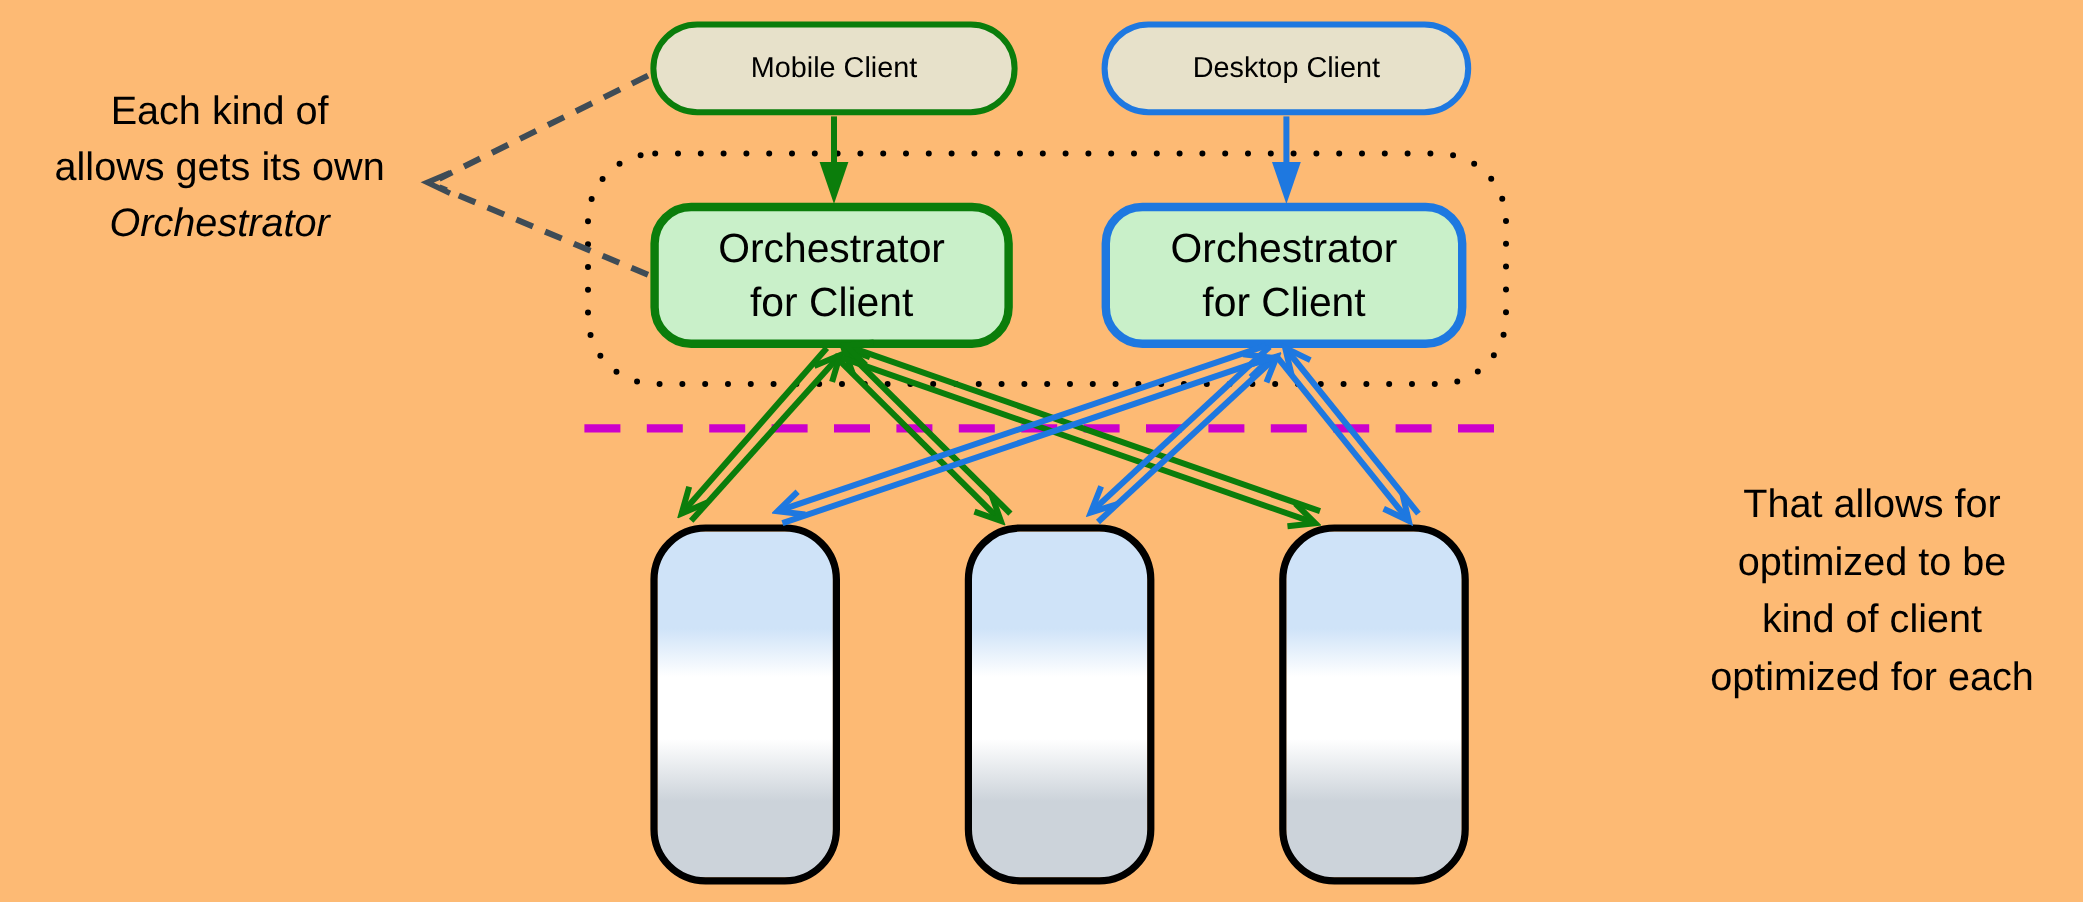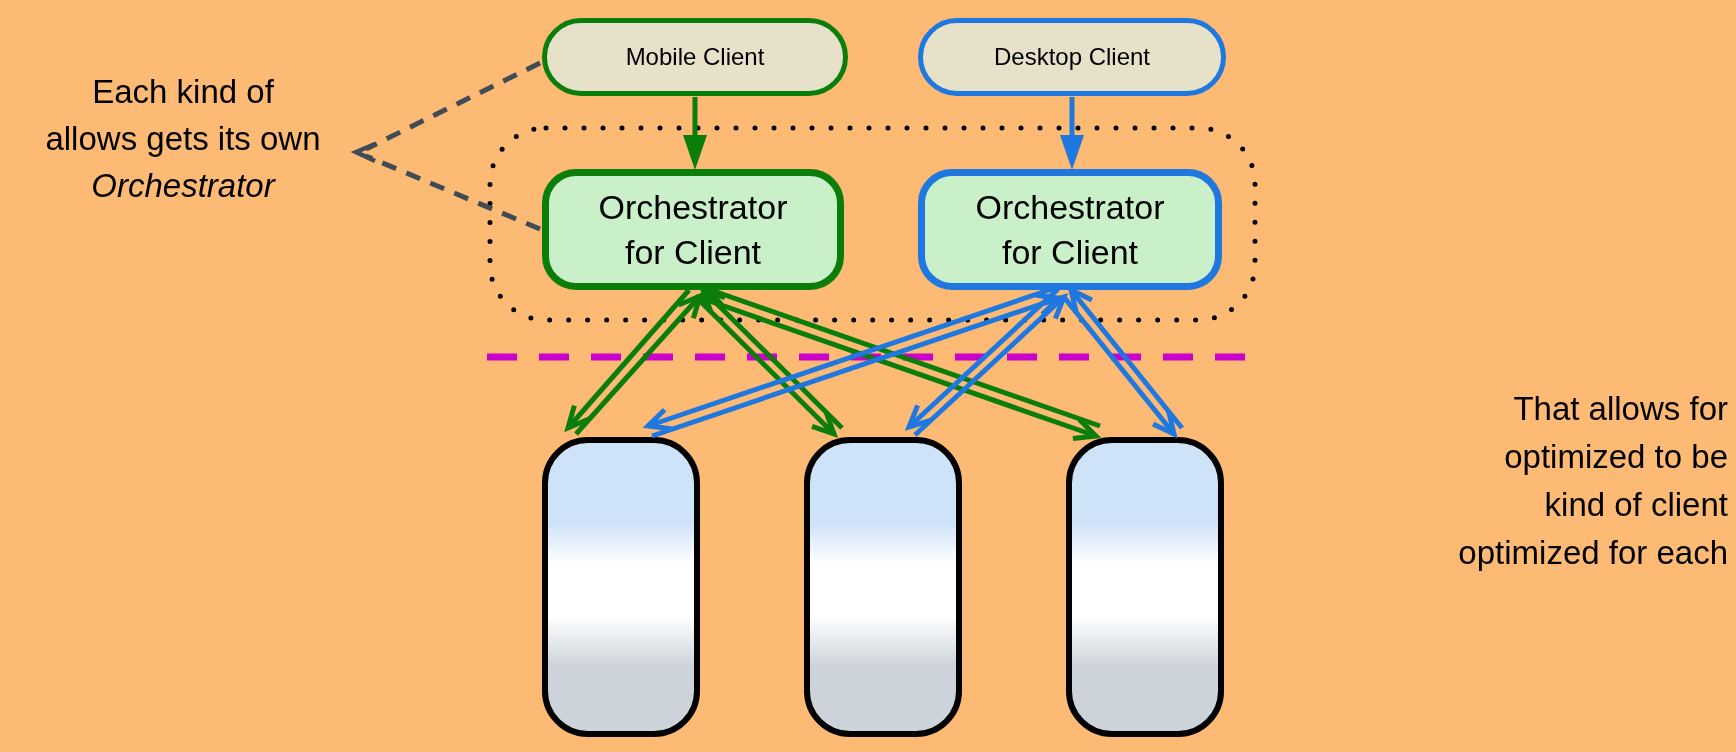--- a/index.html
+++ b/index.html
@@ -19,21 +19,21 @@
   .note {
     position: absolute;
     text-align: center;
     color: #000;
     font-size: 33px;
     line-height: 47px;
   }
   .note .line { display: block; }
   .note .italic { font-style: italic; }
   #left-note  { left: 18px;  top: 68px;  width: 330px; }
-  #right-note { left: 1392px; top: 385px; width: 336px; line-height: 48px; text-align: right; }
+  #right-note { left: 1392px; top: 396px; width: 336px; line-height: 48px; }
 
   
   .node {
     position: absolute;
     box-sizing: border-box;
     display: flex;
     flex-direction: column;
     align-items: center;
     justify-content: center;
     text-align: center;

